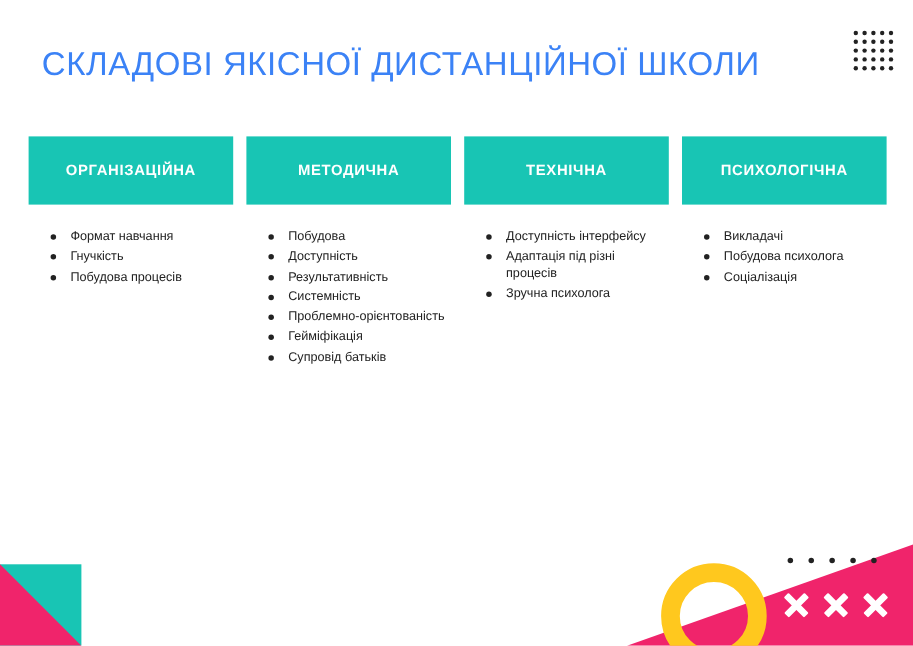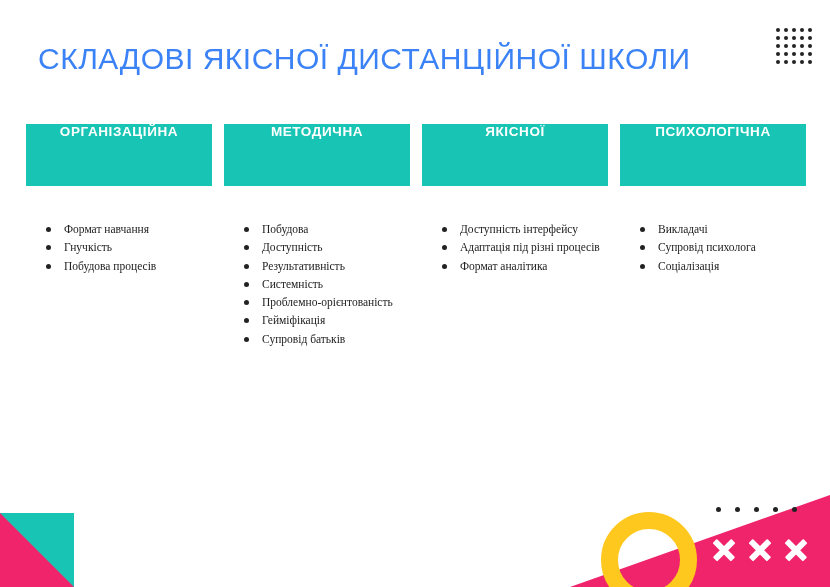--- a/index.html
+++ b/index.html
@@ -59,38 +59,37 @@
     display: flex;
     gap: 12px;
   }
   .column {
     width: 188px;
   }
   .col-head {
     height: 62px;
     background: #18C5B4;
     display: flex;
-    align-items: flex-start;
+    align-items: center;
     justify-content: center;
     text-align: center;
     padding: 0 6px;
     box-sizing: border-box;
   }
   .col-head-text {
     color: #ffffff;
     font-size: 13.5px;
     font-weight: bold;
     letter-spacing: 0.6px;
     line-height: 1.2;
   }
   .col-body {
-    padding-top: 36px;
+    padding-top: 22px;
     padding-left: 16px;
     padding-right: 4px;
-    font-family: Liberation Serif, serif;
   }
   ul.items {
     list-style: none;
     margin: 0;
     padding: 0;
   }
   ul.items li {
     position: relative;
     padding-left: 22px;
     margin-bottom: 3px;
@@ -251,39 +250,39 @@
           <li>Системність</li>
           <li>Проблемно-орієнтованість</li>
           <li>Гейміфікація</li>
           <li>Супровід батьків</li>
         </ul>
       </div>
     </div>
 
     <div class="column">
       <div class="col-head">
-        <div class="col-head-text">ЯКІСНОЇ</div>
+        <div class="col-head-text">ТЕХНІЧНА</div>
       </div>
       <div class="col-body">
         <ul class="items">
           <li>Доступність інтерфейсу</li>
           <li>Адаптація під різні процесів</li>
-          <li>Формат аналітика</li>
+          <li>Зручна психолога</li>
         </ul>
       </div>
     </div>
 
     <div class="column">
       <div class="col-head">
         <div class="col-head-text">ПСИХОЛОГІЧНА</div>
       </div>
       <div class="col-body">
         <ul class="items">
           <li>Викладачі</li>
-          <li>Супровід психолога</li>
+          <li>Побудова психолога</li>
           <li>Соціалізація</li>
         </ul>
       </div>
     </div>
 
   </div>
 
   <div class="bl-teal"></div>
   <div class="bl-pink"></div>
 

